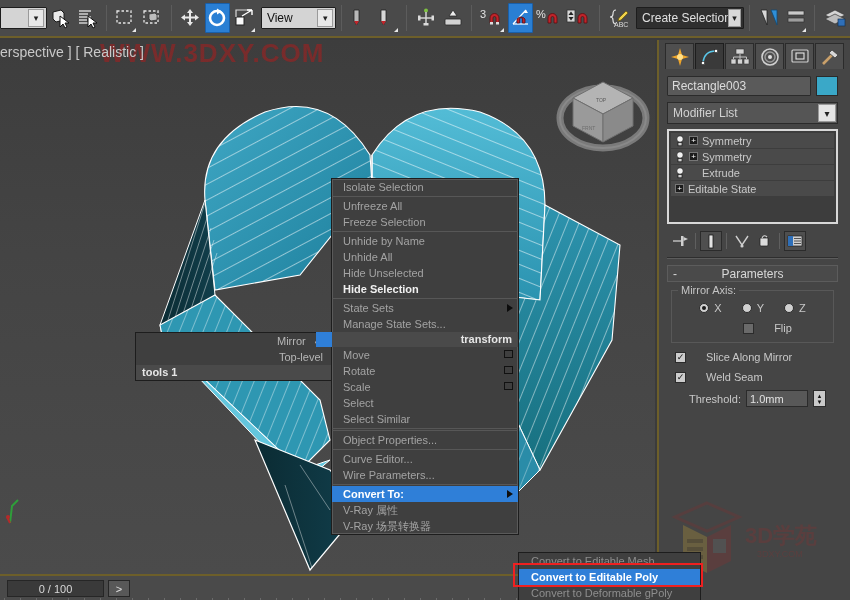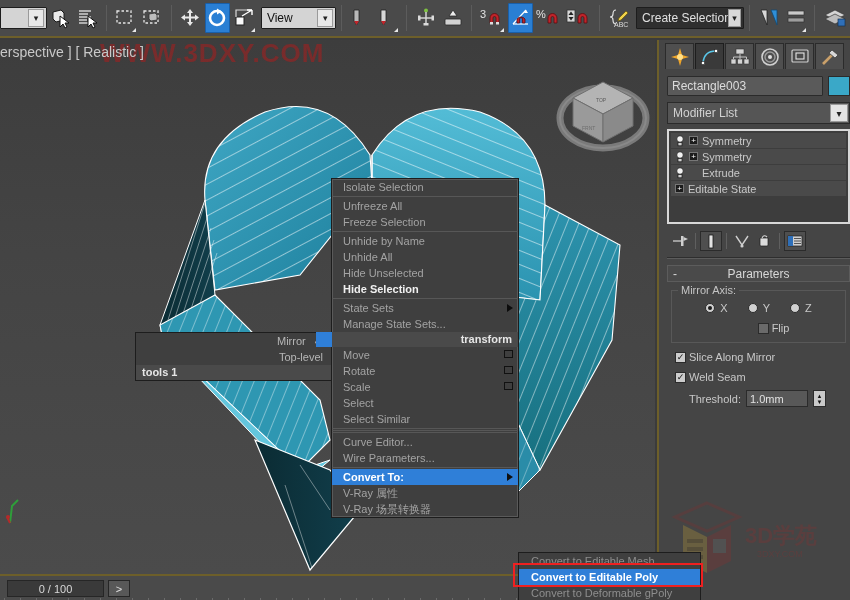--- a/index.html
+++ b/index.html
@@ -74,21 +74,21 @@
   .cmdpanel {
     position:absolute; left:657px; top:40px; width:193px; height:560px;
     background:#454545; border-left:2px solid #6d5f2a;
   }
   .cmd-tabs { display:flex; height:30px; padding:3px 4px 0 6px; gap:1px;}
   .cmd-tab {
     width:29px; height:26px; background:#4f4f4f; border:1px solid #2b2b2b;
     border-bottom:none; display:flex; align-items:center; justify-content:center;
   }
   .cmd-tab.sel { background:#3a3a3a; border-color:#1e1e1e; }
-  .panel-body { padding:4px 0 0 8px; }
+  .panel-body { padding:4px 12px 0 8px; }
   .name-row { display:flex; gap:5px; margin-top:2px; }
   .name-field {
     flex:1; height:20px; background:#5a5a5a; border:1px solid #2b2b2b;
     color:#dcdcdc; font-size:12px; padding:2px 4px; border-radius:1px;
   }
   .color-swatch { width:22px; height:20px; background:#3aa8c8; border:1px solid #2b2b2b; }
   .modlist {
     margin-top:6px; height:22px; background:#555; border:1px solid #2b2b2b;
     display:flex; align-items:center; padding-left:5px; color:#d2d2d2; font-size:12px;
     position:relative;
@@ -139,21 +139,21 @@
   .radio-row { display:flex; gap:20px; justify-content:center; align-items:center; }
   .radio { display:flex; align-items:center; gap:5px; }
   .radio .dot {
     width:10px; height:10px; border-radius:50%; background:#d0d0d0; border:1px solid #2b2b2b;
     position:relative;
   }
   .radio .dot.on:after {
     content:""; position:absolute; left:2px; top:2px; width:4px;height:4px;border-radius:50%;
     background:#1b1b1b;
   }
-  .chk-row { display:flex; align-items:center; gap:3px; margin-top:8px; padding-left:8px;}
+  .chk-row { display:flex; align-items:center; gap:20px; margin-top:8px; padding-left:8px;}
   .chk {
     width:11px; height:11px; background:#cccccc; border:1px solid #2b2b2b;
     display:flex; align-items:center; justify-content:center; color:#111; font-size:9px;
     line-height:9px;
   }
   .thr-row { display:flex; align-items:center; gap:5px; margin-top:7px; padding-left:22px;}
   .spin-field {
     width:62px; height:17px; background:#585858; border:1px solid #2b2b2b; color:#e2e2e2;
     font-size:11px; padding:2px 3px;
   }
@@ -752,20 +752,21 @@
       <span class="sqr"></span>
     </div>
     <div class="qm-item">
       <span>Scale</span>
       <span class="sqr"></span>
     </div>
     <div class="qm-item">Select</div>
     <div class="qm-item">Select Similar</div>
     <div class="qm-sep"></div>
     <div class="qm-sep"></div>
+    <div class="qm-item">Object Properties...</div>
     <div class="qm-sep"></div>
     <div class="qm-item">Curve Editor...</div>
     <div class="qm-item">Wire Parameters...</div>
     <div class="qm-sep"></div>
     <div class="qm-item hl">
       <span>Convert To:</span>
       <span class="sub"></span>
     </div>
     <div class="qm-item">V-Ray 属性</div>
     <div class="qm-item">V-Ray 场景转换器</div>

